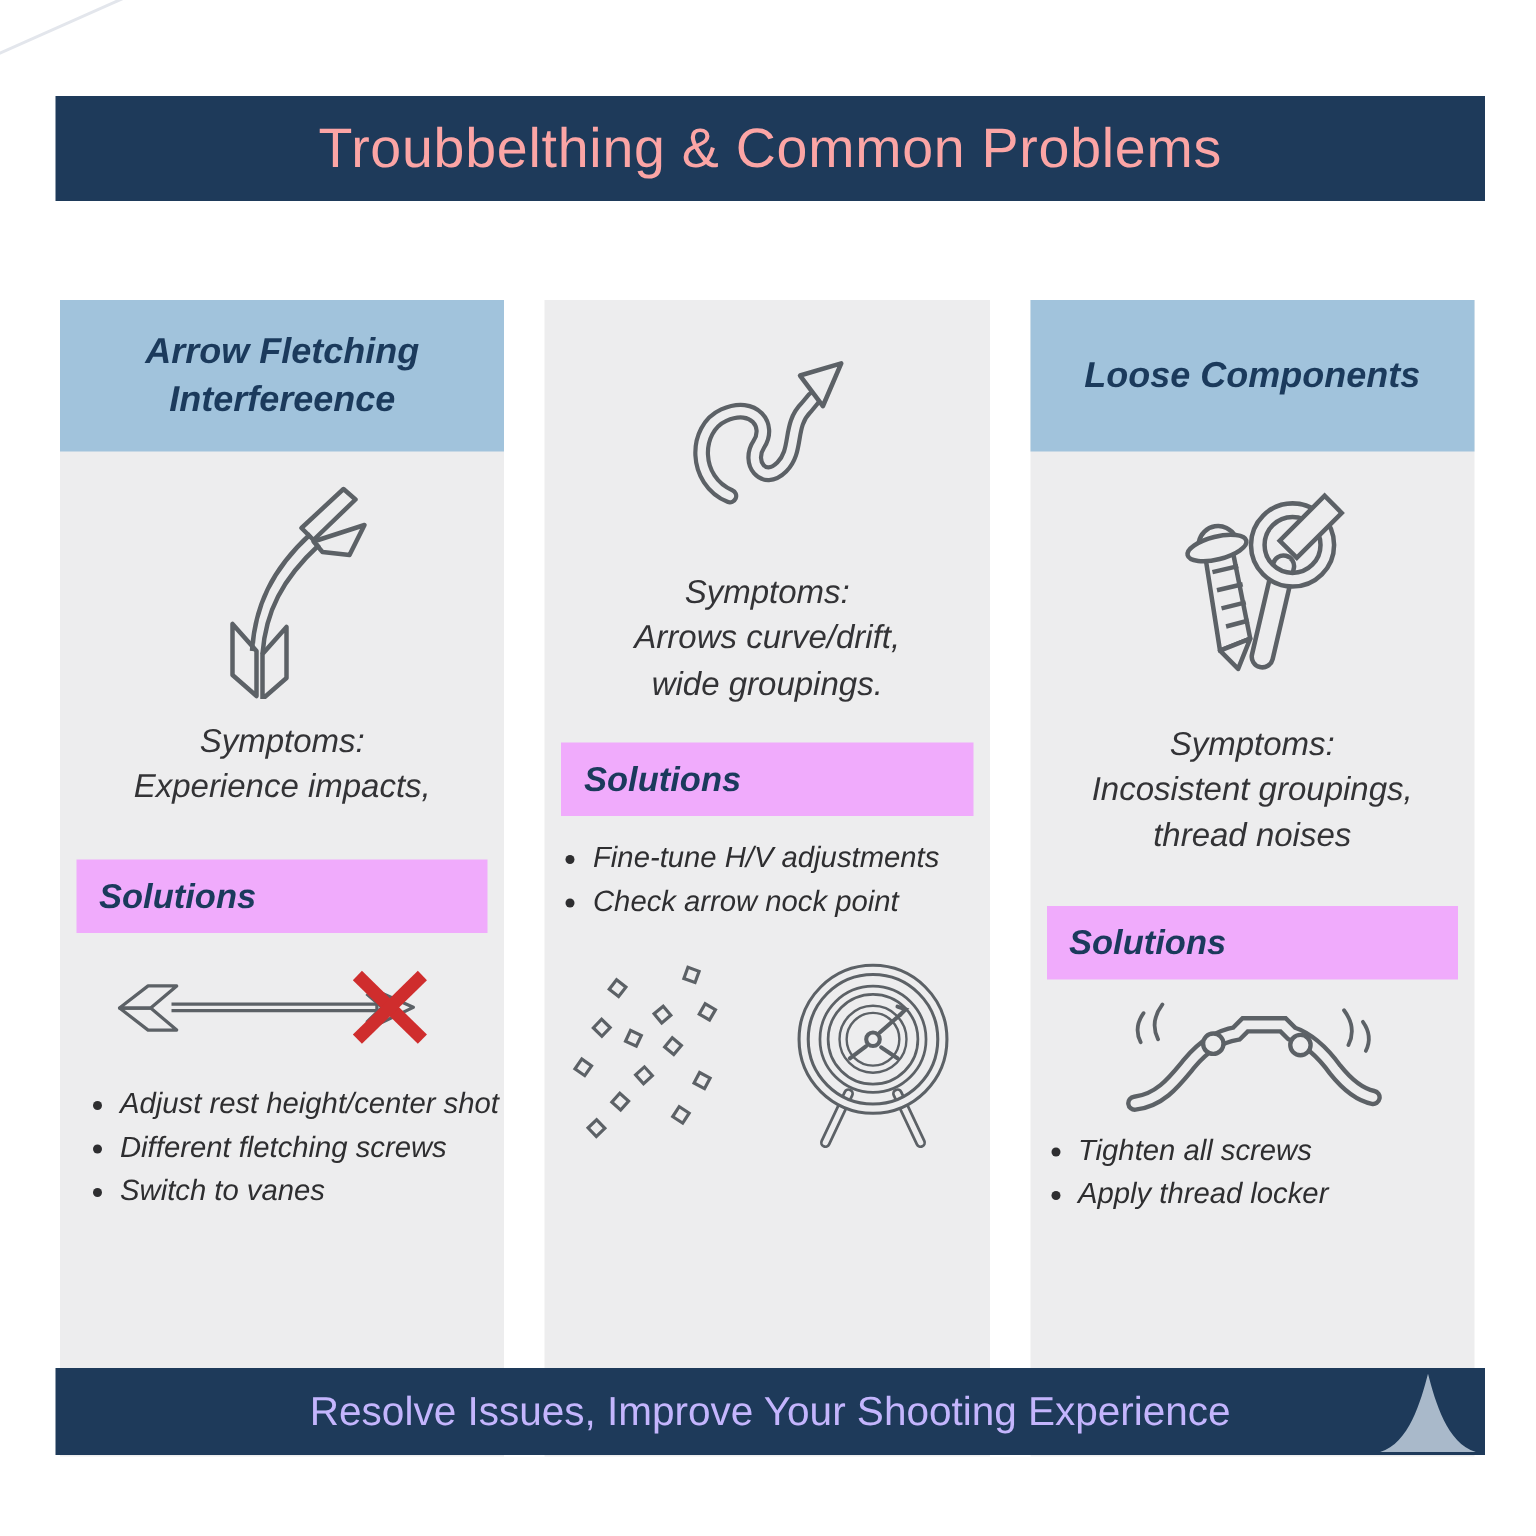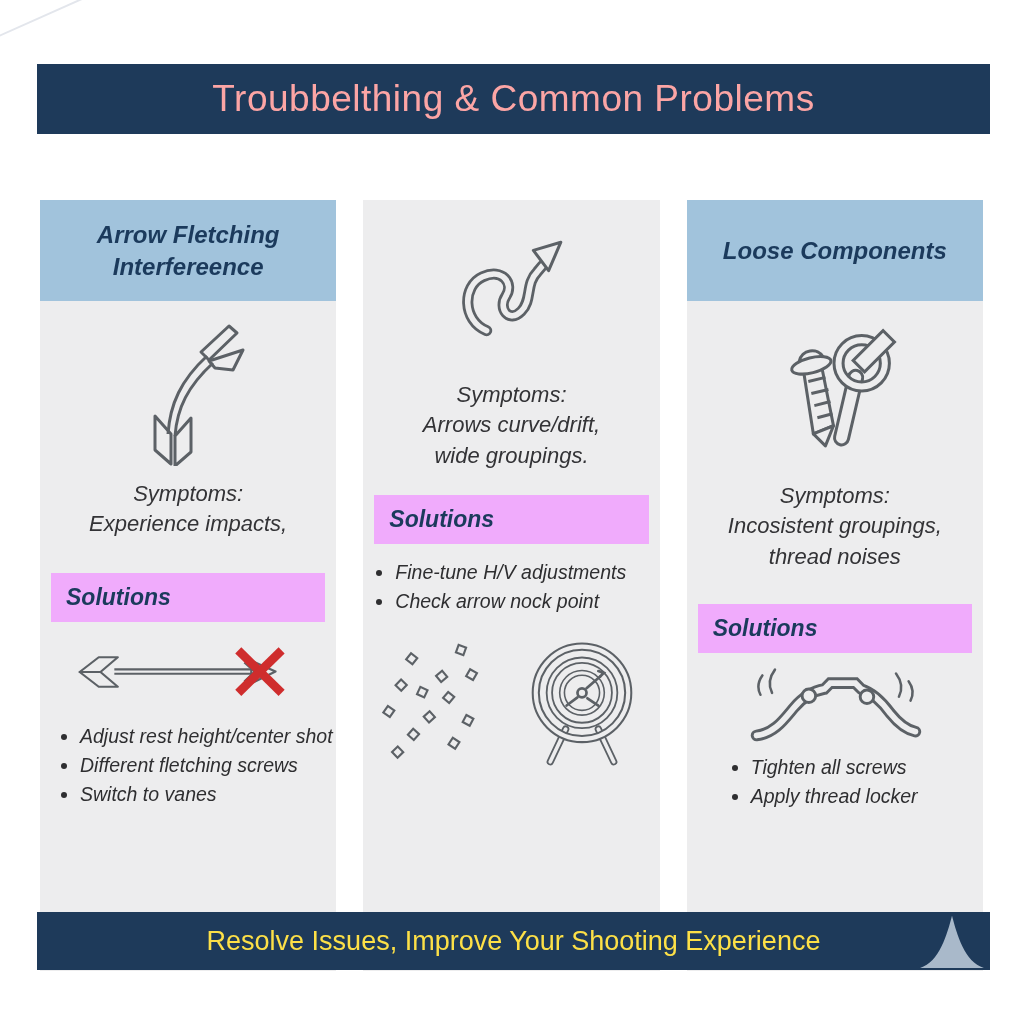--- a/index.html
+++ b/index.html
@@ -52,28 +52,28 @@
   .col3 .solutions-bar{ margin-top:32px; }
   .sol-icon{ display:flex; justify-content:center; align-items:center; }
   .col1 .sol-icon{ margin-top:12px; height:76px; }
   .col3 .sol-icon{ margin-top:8px; height:86px; }
   .bullets{
     list-style:disc; margin:0; padding-left:32px; color:#2e2e30;
     font-size:19.5px; line-height:1.5;
   }
   .col1 .bullets{ margin-top:12px; padding-left:40px; }
   .col2 .bullets{ margin-top:14px; }
-  .col3 .bullets{ margin-top:6px;margin-left:32px; }
+  .col3 .bullets{ margin-top:6px; }
   .graphics-row{
     margin-top:16px; display:flex; justify-content:space-around;
     align-items:center; padding:0 6px;
   }
   .footer-bar{
     position:absolute; left:37px; right:34px; top:912px; height:58px;
-    background:#1e3a5a; color:#fde047;
+    background:#1e3a5a; color:#c4b5fd;
     display:flex; align-items:center; justify-content:center;
     font-size:27px; font-weight:400;
   }
   .footer-peak{ position:absolute; right:3px; bottom:1px; }
   svg{ display:block; }
 </style>
 </head>
 <body>
 
 <div class="corner-line"></div>

